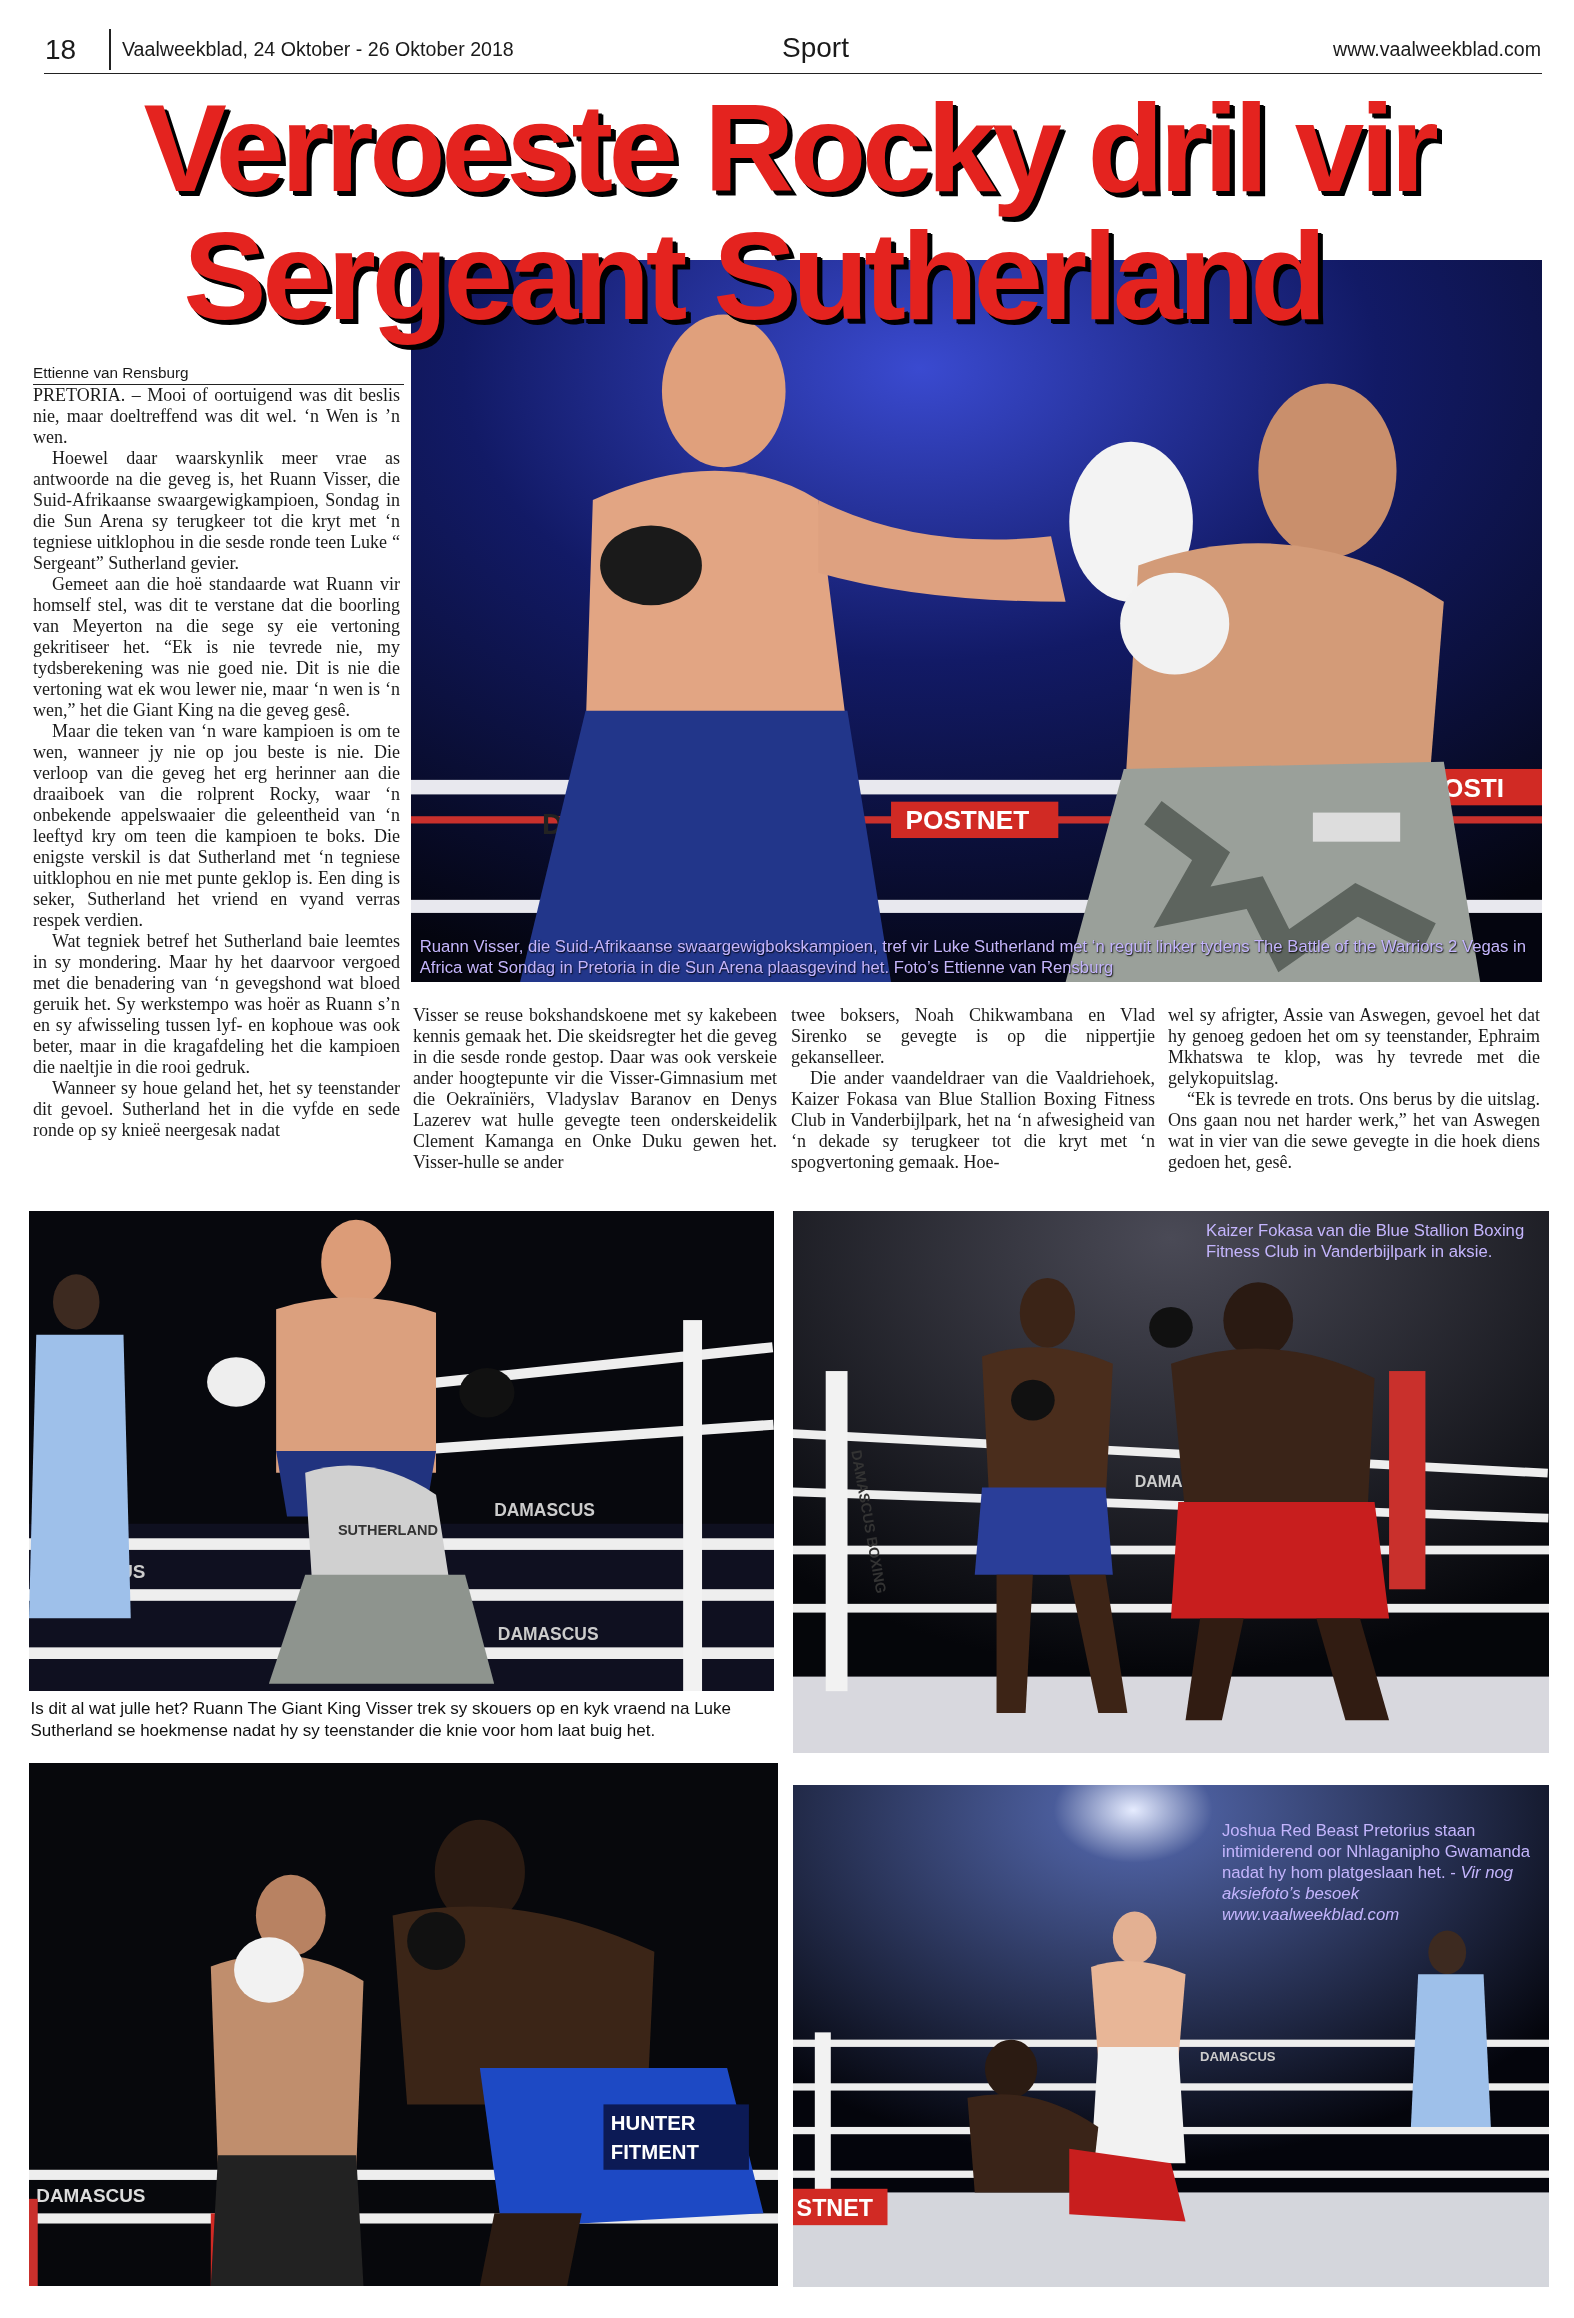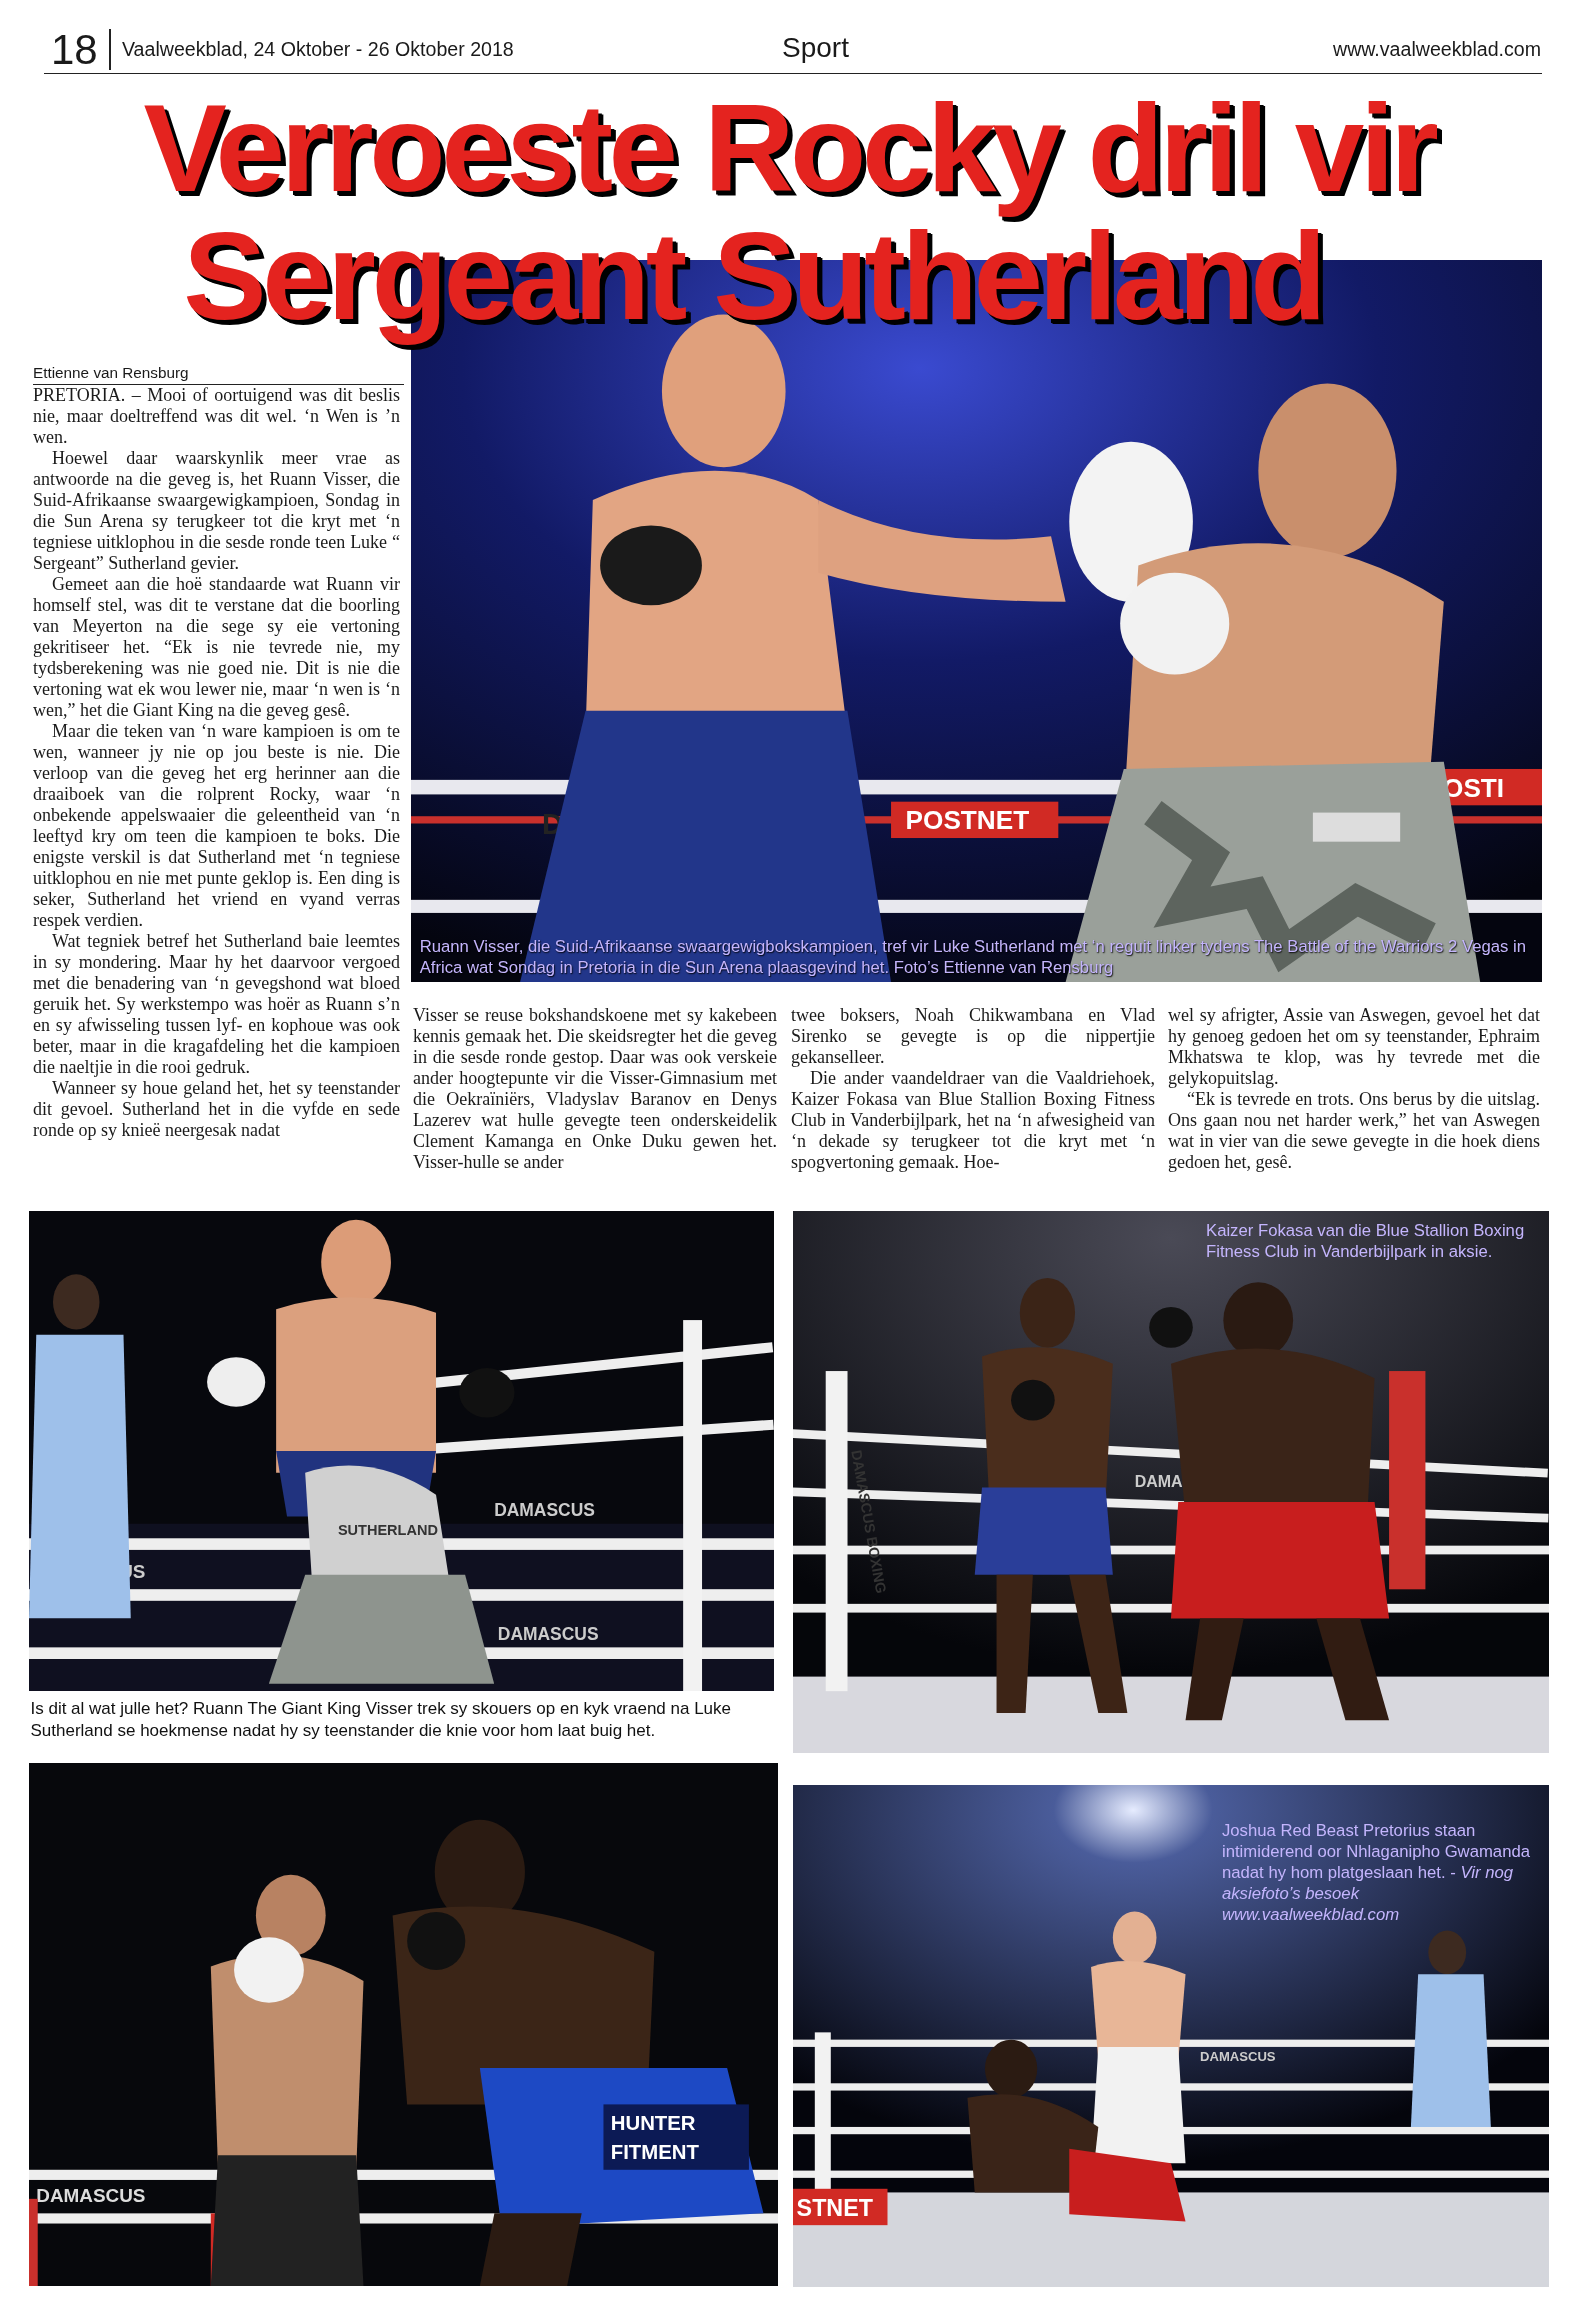--- a/index.html
+++ b/index.html
@@ -1,19 +1,19 @@
 <!DOCTYPE html>
 <html style="font-size:11.6px"><head>
   <meta charset="utf-8">
   <style>
     html,body{margin:0;padding:0;background:#fff;}
     body{width:1574px;height:2319px;position:relative;overflow:hidden;font-family:"Liberation Serif",serif;color:#1a1a1a;}
     .abs{position:absolute;}
     .masthead{left:44px;top:22px;width:1498px;height:51px;border-bottom:1.5px solid #222;}
-    .pageno{left:51px;top:28px;font-family:"Liberation Sans",sans-serif;font-size:42px;line-height:44px;}
+    .pageno{left:45px;top:28px;font-family:"Liberation Sans",sans-serif;font-size:28px;line-height:44px;}
     .pg-sep{left:109px;top:29px;width:1.5px;height:41px;background:#222;}
     .pubdate{left:122px;top:38px;font-family:"Liberation Sans",sans-serif;font-size:19.6px;}
     .section{left:782px;top:32px;font-family:"Liberation Sans",sans-serif;font-size:28px;}
     .website{right:33px;top:38px;font-family:"Liberation Sans",sans-serif;font-size:19.6px;text-align:right;}
     .headline{left:29px;width:1520px;text-align:center;font-family:"Liberation Sans",sans-serif;font-weight:bold;font-size:125px;line-height:124px;letter-spacing:-4.4px;color:#e4231f;text-shadow:3.6px 3.6px 0 #000, 5.1px 5.1px 0 #000;white-space:nowrap;}
     .h1{top:86px;}
     .h2{top:214px;}
     .byline{left:33px;top:364px;width:371px;border-bottom:1.5px solid #222;font-family:"Liberation Sans",sans-serif;font-size:15.3px;padding-bottom:2.2px;}
     .col{font-size:18px;line-height:21px;text-align:justify;hyphens:auto;}
     .col p{margin:0;text-indent:19px;}

